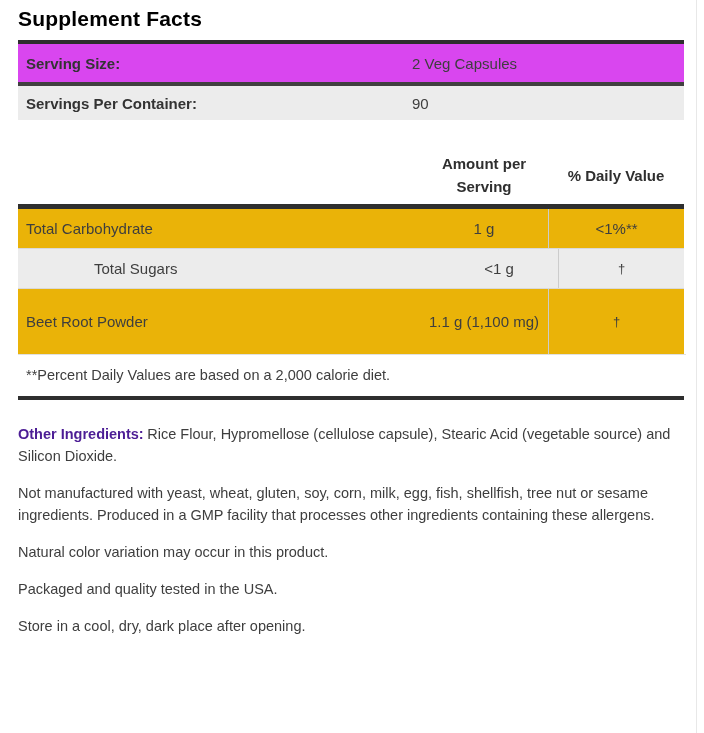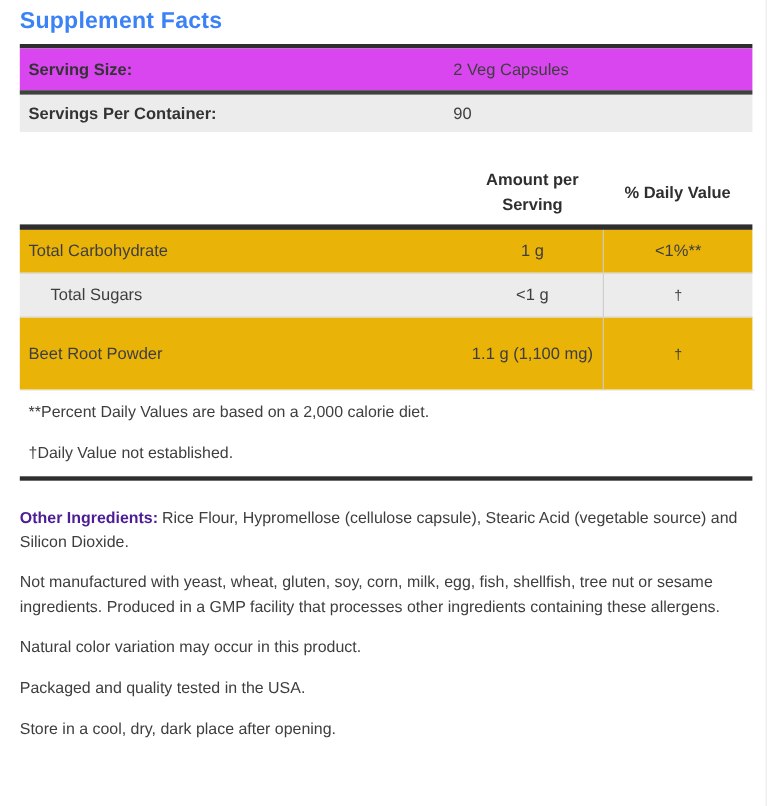--- a/index.html
+++ b/index.html
@@ -12,21 +12,21 @@
     overflow: hidden;
   }
   .page-right-border {
     position: absolute; top: 0; bottom: 0; right: 7px;
     width: 1px; background: #e8e8e8;
   }
   .content { padding: 0 18px; width: 704px; }
 
   .page-title {
     padding-top: 7px;
-    font-size: 21px; font-weight: bold; color: #3b82f6;
+    font-size: 21px; font-weight: bold; color: #000000;
     letter-spacing: 0.2px;
     margin-bottom: 9px;
   }
   .bar-thick { height: 4px; background: #2e2e2e; width: 666px; }
   .bar-thick.header-bar { height: 5px; }
 
   
   .serving-row {
     width: 666px; height: 38px;
     display: flex; align-items: center;
@@ -61,21 +61,21 @@
   .facts-row + .facts-row { border-top: 1px solid #d9d9d9; }
   .facts-table { border-bottom: 1px solid #e0e0e0; }
   .facts-row .col-name { padding-left: 8px; }
   .facts-row.indent .col-name { padding-left: 28px; }
   .facts-row .col-dv {
     border-left: 1px solid #cccccc;
     align-self: stretch;
     display: flex; align-items: center; justify-content: center;
   }
   .row-h1 { height: 39px; }
-  .row-h2 { height: 40px; }
+  .row-h2 { height: 40px; padding-left: 48px; }
   .row-h3 { height: 66px; }
   .col-amount { line-height: 23px; }
   .dagger { font-size: 13px; }
 
   
   .footnotes { padding: 12px 0 13px 8px; }
   .footnote { font-size: 14.5px; color: #3e3e3e; }
   .footnote + .footnote { margin-top: 21px; }
 
   
@@ -125,21 +125,20 @@
     </div>
     <div class="facts-row light row-h3">
       <div class="col-name">Beet Root Powder</div>
       <div class="col-amount">1.1 g (1,100 mg)</div>
       <div class="col-dv dagger">†</div>
     </div>
   </div>
 
   <div class="footnotes">
     <div class="footnote">**Percent Daily Values are based on a 2,000 calorie diet.</div>
-    <div class="footnote">†Daily Value not established.</div>
   </div>
 
   <div class="bar-thick"></div>
 
   <div class="paragraphs">
     <div class="para">
       <span class="p-lead">Other Ingredients:</span><span>Rice Flour, Hypromellose (cellulose capsule), Stearic Acid (vegetable source) and Silicon Dioxide.</span>
     </div>
     <div class="para">
       <span class="p-lead"></span><span>Not manufactured with yeast, wheat, gluten, soy, corn, milk, egg, fish, shellfish, tree nut or sesame ingredients. Produced in a GMP facility that processes other ingredients containing these allergens.</span>

